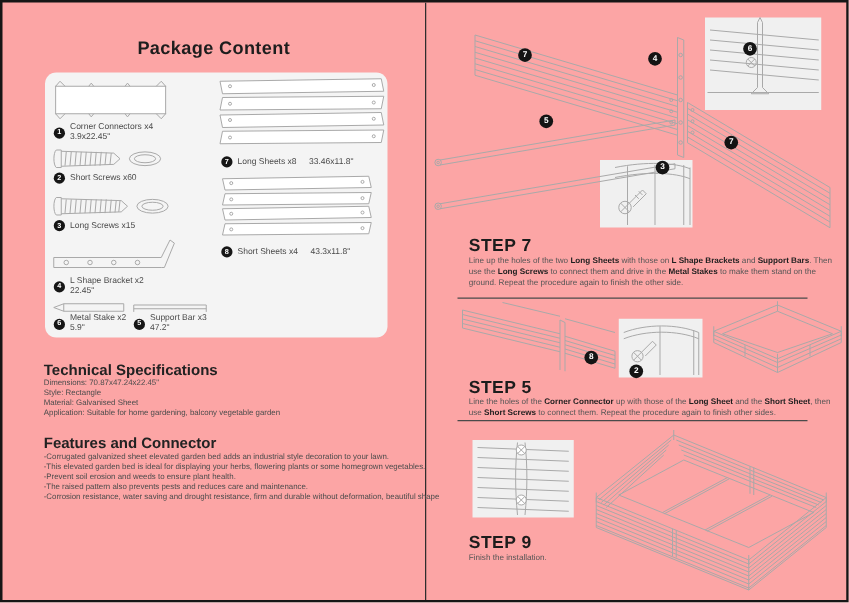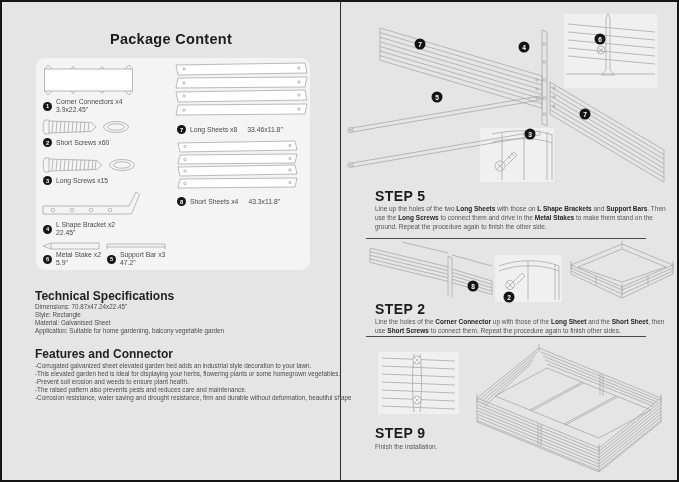--- a/index.html
+++ b/index.html
@@ -1,16 +1,16 @@
 <!DOCTYPE html>
 <html><head>
 <meta charset="utf-8">
 <style>
   html,body{margin:0;padding:0;background:#fff;}
-  .sheet{position:relative;width:679px;height:482px;box-sizing:border-box;background:#e5e5e5;
+  .sheet{position:relative;width:679px;height:482px;box-sizing:border-box;background:#fca5a5;
          border:2px solid #161616;font-family:"Liberation Sans","DejaVu Sans",sans-serif;overflow:hidden;}
   .page-left{position:absolute;left:0;top:0;width:339px;height:100%;box-sizing:border-box;border-right:1px solid #2e2e2e;}
   .page-right{position:absolute;left:340px;top:0;width:337px;height:100%;}
   .page-title{position:absolute;top:29px;left:0;width:100%;text-align:center;font-size:14.5px;font-weight:700;color:#1d1d1d;letter-spacing:.3px;}
   .pkg-box{position:absolute;left:34px;top:56px;width:274px;height:212px;background:#f4f4f4;border-radius:9px;}
   .illus{position:absolute;}
   .pkg-label{position:absolute;display:flex;align-items:center;}
   .badge{width:9px;height:9px;border-radius:50%;background:#161616;color:#fff;font-size:5.8px;font-weight:700;
          display:inline-flex;align-items:center;justify-content:center;flex:none;margin-right:4px;}
   .pkg-text{font-size:6.8px;color:#4a4a4a;line-height:8px;white-space:nowrap;}
@@ -193,21 +193,21 @@
       <circle class="la" cx="8.5" cy="163" r="2.6"></circle>
         <circle class="la" cx="8.5" cy="163" r="1"></circle>
     </svg>
     <div class="marker" style="left:78px;top:42px">7</div>
     <div class="marker" style="left:182px;top:45px">4</div>
     <div class="marker" style="left:95px;top:95px">5</div>
     <div class="marker" style="left:258px;top:37px">6</div>
     <div class="marker" style="left:243px;top:112px">7</div>
     <div class="marker" style="left:188px;top:132px">3</div>
 
-    <div class="step-heading" style="left:33px;top:186px">STEP 5</div>
+    <div class="step-heading" style="left:33px;top:186px">STEP 7</div>
     <div class="step-body" style="left:33px;top:203px;width:297px"><span>Line up the holes of the two </span><b>Long Sheets</b><span> with those on </span><b>L Shape Brackets</b><span> and </span><b>Support Bars</b><span>. Then use the </span><b>Long Screws</b><span> to connect them and drive in the </span><b>Metal Stakes</b><span> to make them stand on the ground. Repeat the procedure again to finish the other side.</span></div>
     <div class="sep" style="top:236px"></div>
 
     <svg class="illus" style="left:0;top:238px" width="336" height="64" viewBox="0 0 336 64">
 
       <rect class="inset" x="153" y="15" width="67" height="47"></rect>
       <path class="la" d="M157 26 C175 19 200 19 217 26 M157 31 C175 24 200 24 217 31 M186 21 L186 60 M213 24 L213 60 M217 26 L217 60"></path>
       <circle class="la" cx="168" cy="45" r="4.5"></circle>
       <path class="la" d="M164.8 41.8 L171.2 48.2 M164.8 48.2 L171.2 41.8 M171.2 41.8 L180 33 M174.2 44.8 L183 36 M180 33 L183 36"></path>
 
@@ -218,21 +218,21 @@
 
       <path class="la" d="M280 4 L331 25 L280 47 L229 25 Z"></path>
       <path class="la" d="M280 9 L324 27 L280 42 L236 27 Z"></path>
       <path class="la" d="M229 25 L229 34 M331 25 L331 34 M280 47 L280 58 M229 34 L280 58 L331 34"></path>
       <path class="la" d="M229 28 L280 50 M229 31 L280 54 M331 28 L280 50 M331 31 L280 54"></path>
       <path class="la" d="M229 21 L229 29 M331 21 L331 29 M280 43 L280 52 M280 1 L280 9 M254 36 L254 45 M306 36 L306 45"></path>
     </svg>
     <div class="marker" style="left:131px;top:284px">8</div>
     <div class="marker" style="left:167px;top:295px">2</div>
 
-    <div class="step-heading" style="left:33px;top:299px">STEP 2</div>
+    <div class="step-heading" style="left:33px;top:299px">STEP 5</div>
     <div class="step-body" style="left:33px;top:316px;width:300px"><span>Line the holes of the </span><b>Corner Connector</b><span> up with those of the </span><b>Long Sheet</b><span> and the </span><b>Short Sheet</b><span>, then use </span><b>Short Screws</b><span> to connect them. Repeat the procedure again to finish other sides.</span></div>
     <div class="sep" style="top:334px"></div>
 
     <svg class="illus" style="left:0;top:340px" width="336" height="138" viewBox="0 0 336 138">
 
       <rect class="inset" x="36" y="10" width="81" height="62"></rect>
       <path class="la" d="M40 16 L113 19 M40 24 L113 27 M40 32 L113 35 M40 40 L113 43 M40 48 L113 51 M40 56 L113 59 M40 64 L113 67"></path>
       <path class="la" d="M72 12 C70 30 70 50 72 70 M78 12 C80 30 80 50 78 70"></path>
       <circle class="la-f" cx="75" cy="18" r="4"></circle>
         <path class="la" d="M72.2 15.2 L77.8 20.8 M72.2 20.8 L77.8 15.2"></path>

